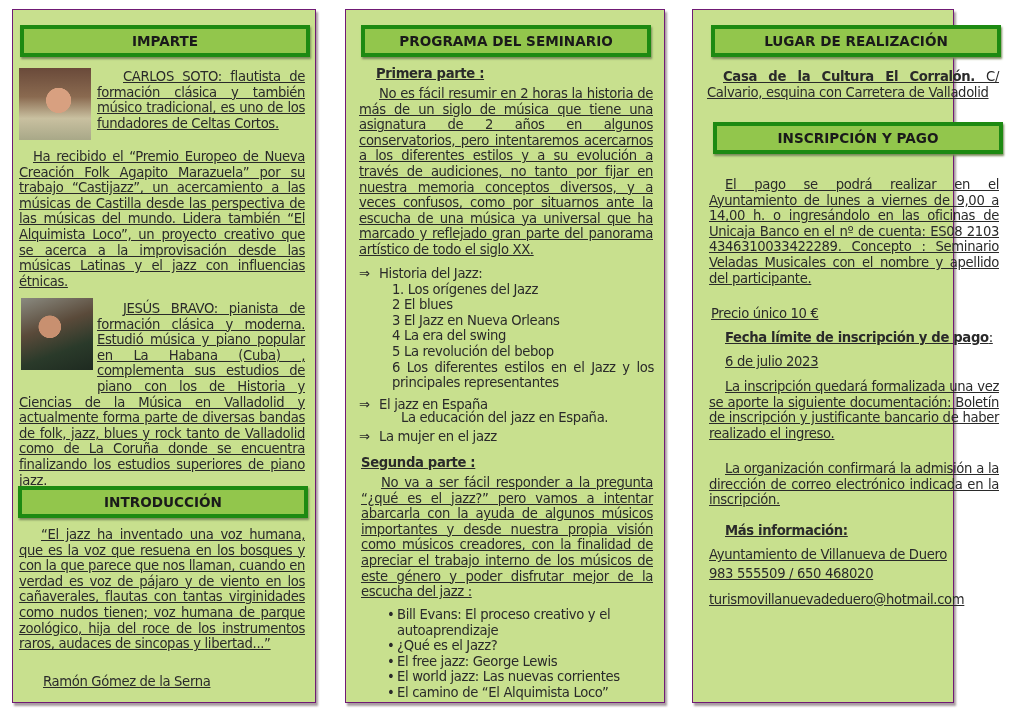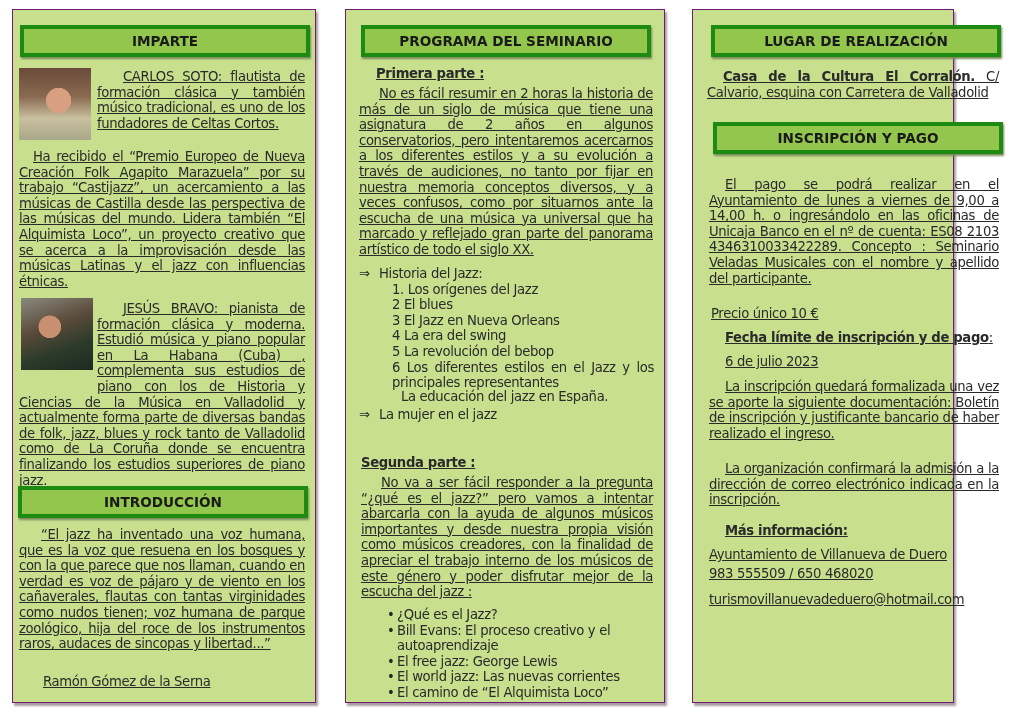--- a/index.html
+++ b/index.html
@@ -77,30 +77,31 @@
   <div class="list" style="left:13px; top:256px; width:294px;">
     <div><span class="arrow">⇒</span><span>Historia del Jazz:</span></div>
     <div style="padding-left:33px; margin-top:0;">
       <div>1. Los orígenes del Jazz</div>
       <div>2 El blues</div>
       <div>3 El Jazz en Nueva Orleans</div>
       <div>4 La era del swing</div>
       <div>5 La revolución del bebop</div>
       <div style="white-space:normal; width:262px; text-align:justify;">6 Los diferentes estilos en el Jazz y los principales representantes</div>
     </div>
+    <div style="margin-top:6px;"><span class="arrow">⇒</span><span>El jazz en España</span></div>
     <div style="padding-left:42px; margin-top:-2px;">La educación del jazz en España.</div>
     <div style="margin-top:3px;"><span class="arrow">⇒</span><span>La mujer en el jazz</span></div>
   </div>
 
   <div class="txt bold" style="left:15px; top:445px; width:260px;">Segunda parte :</div>
   <div class="txt ind" style="left:15px; top:465px; width:292px; text-indent:20px;">No va a ser fácil responder a la pregunta “¿qué es el jazz?” pero vamos a intentar abarcarla con la ayuda de algunos músicos importantes y desde nuestra propia visión como músicos creadores, con la finalidad de apreciar el trabajo interno de los músicos de este género y poder disfrutar mejor de la escucha del jazz :</div>
 
   <div class="bul" style="left:41px; top:597px; width:268px;">
+    <div class="item">Bill Evans: El proceso creativo y el autoaprendizaje</div>
     <div class="item">¿Qué es el Jazz?</div>
-    <div class="item">Bill Evans: El proceso creativo y el autoaprendizaje</div>
     <div class="item">El free jazz: George Lewis</div>
     <div class="item">El world jazz: Las nuevas corrientes</div>
     <div class="item">El camino de “El Alquimista Loco”</div>
   </div>
 </div>
 
 <div class="panel" id="p3">
   <div class="banner" style="left:18px; top:15px; width:290px;">LUGAR DE REALIZACIÓN</div>
   <div class="txt" style="left:14px; top:59px; width:292px; text-indent:16px;"><span class="bold">Casa de la Cultura El Corralón.</span><span> C/ Calvario,  esquina con Carretera de Valladolid</span></div>
 

